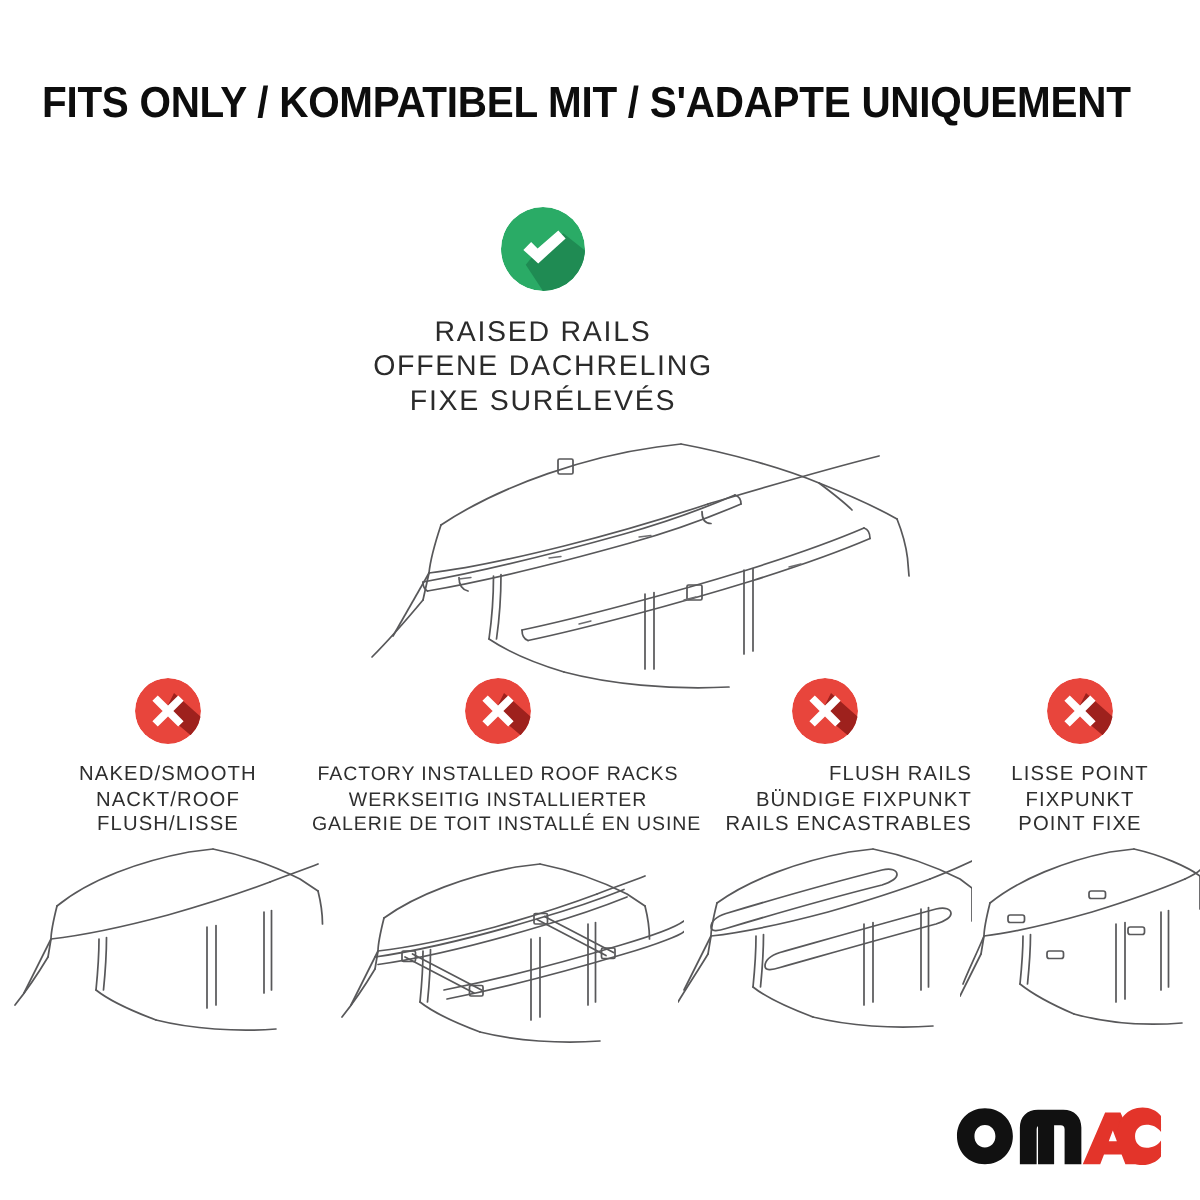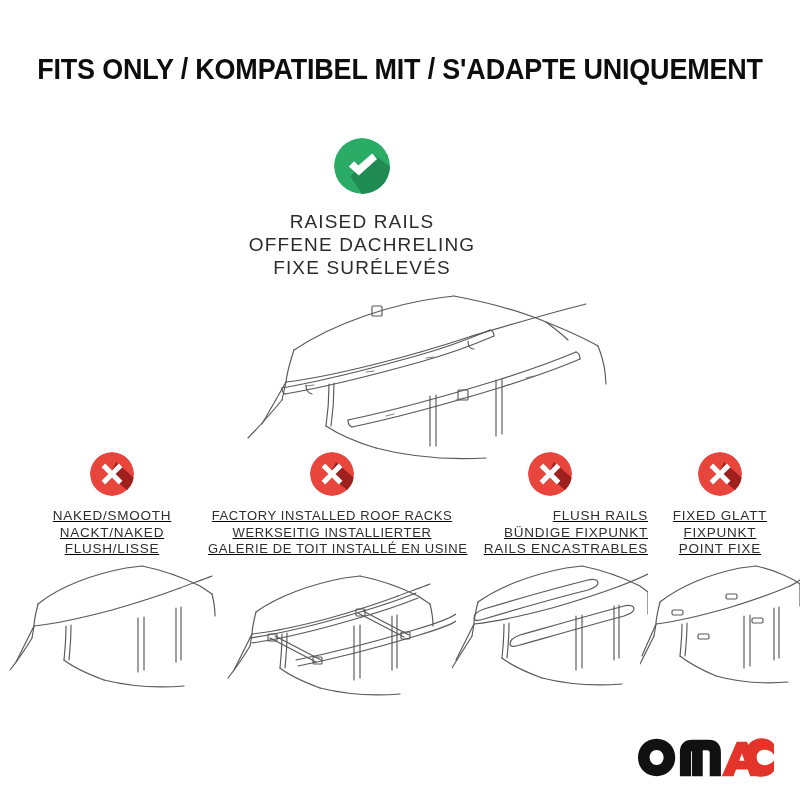--- a/index.html
+++ b/index.html
@@ -12,21 +12,20 @@
   #page {
     position: relative;
     width: 800px; height: 800px;
     background: #ffffff;
   }
 
   
   .header {
     position: absolute;
     top: 52px; left: 0; width: 800px;
-    text-align: center;
   }
   .header-title {
     font-family: "Liberation Sans Narrow", "Liberation Sans", sans-serif;
     font-weight: 700;
     font-size: 29px;
     line-height: 34px;
     letter-spacing: -0.2px;
     color: #0d0d0d;
     transform: scaleX(0.93);
     white-space: nowrap;
@@ -65,21 +64,20 @@
   
   .row {
     position: absolute;
     top: 452px; left: 0;
     width: 800px; height: 250px;
   }
   .cell {
     position: absolute;
     top: 0;
     text-align: center;
-    text-decoration: underline;
   }
   .cell-0 { left: 8px;   width: 208px; }
   .cell-1 { left: 208px; width: 248px; }
   .cell-2 { left: 452px; width: 196px; text-align: right; }
   .cell-3 { left: 640px; width: 160px; }
 
   .cell .badge { width: 44px; height: 44px; }
   .cell-labels {
     margin-top: 12px;
     color: #2e2e2e;
@@ -197,21 +195,21 @@
       <div class="badge">
         <svg viewBox="0 0 44 44" width="44" height="44" aria-hidden="true">
           <circle cx="22" cy="22" r="22" fill="#e8453c"></circle>
           <path d="M22 18 L18 22 L44 44 L44 26 L26 10 Z" fill="#9e211d"></path>
           <path d="M15.2 11.6 L22 18.4 L28.8 11.6 L32.4 15.2 L25.6 22 L32.4 28.8
                    L28.8 32.4 L22 25.6 L15.2 32.4 L11.6 28.8 L18.4 22 L11.6 15.2 Z" fill="#ffffff"></path>
         </svg>
       </div>
       <div class="cell-labels">
         <div>NAKED/SMOOTH</div>
-        <div>NACKT/NAKED</div>
+        <div>NACKT/ROOF</div>
         <div>FLUSH/LISSE</div>
       </div>
       <div class="cell-art">
         <svg viewBox="0 0 208 150" width="208" height="150" aria-hidden="true">
           <g class="art-stroke">
             <path d="M30 52 C52 34 86 22 118 16 L134 14"></path>
             <path d="M30 52 C28 60 26 68 26 74 L24 86"></path>
             <path d="M26 74 C44 72 74 66 104 58 C132 50 156 42 172 36"></path>
             <path d="M134 14 C154 18 176 26 192 34 L204 42"></path>
             <path d="M172 36 C182 32 194 28 204 24"></path>
@@ -333,21 +331,21 @@
     <div class="cell cell-3">
       <div class="badge">
         <svg viewBox="0 0 44 44" width="44" height="44" aria-hidden="true">
           <circle cx="22" cy="22" r="22" fill="#e8453c"></circle>
           <path d="M22 18 L18 22 L44 44 L44 26 L26 10 Z" fill="#9e211d"></path>
           <path d="M15.2 11.6 L22 18.4 L28.8 11.6 L32.4 15.2 L25.6 22 L32.4 28.8
                    L28.8 32.4 L22 25.6 L15.2 32.4 L11.6 28.8 L18.4 22 L11.6 15.2 Z" fill="#ffffff"></path>
         </svg>
       </div>
       <div class="cell-labels">
-        <div>FIXED GLATT</div>
+        <div>LISSE POINT</div>
         <div>FIXPUNKT</div>
         <div>POINT FIXE</div>
       </div>
       <div class="cell-art">
         <svg viewBox="0 0 160 150" width="160" height="150" aria-hidden="true">
           <g class="art-stroke">
             <path d="M20 54 C40 38 70 26 100 20 L116 18"></path>
             <path d="M20 54 C18 62 16 70 16 76 L14 88"></path>
             <path d="M16 76 C32 74 60 68 88 60 C114 52 136 44 150 38"></path>
             <path d="M116 18 C134 22 152 30 160 36"></path>

